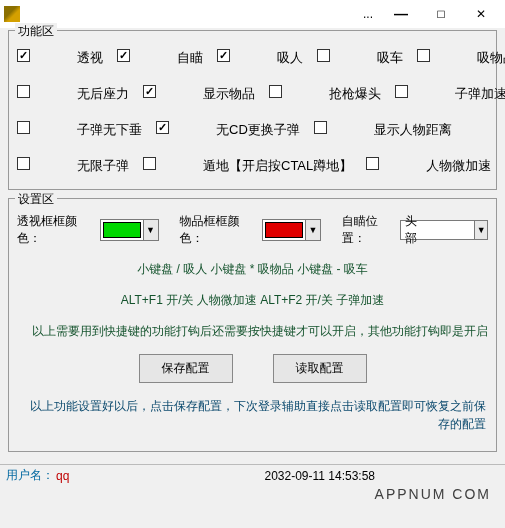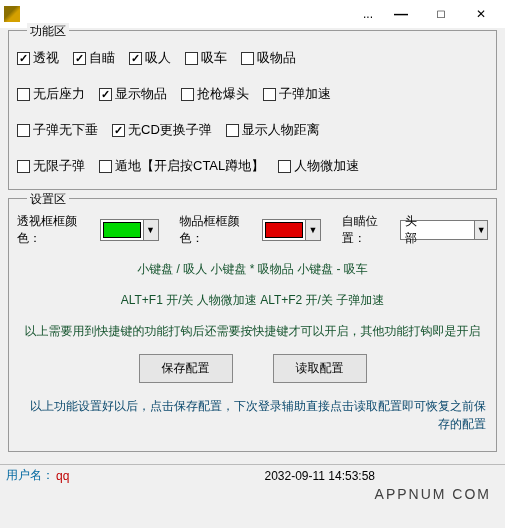--- a/index.html
+++ b/index.html
@@ -7,24 +7,24 @@
 .titlebar { height: 28px; background: #fff; display: flex; align-items: center; padding: 0 4px; }
 .titlebar-icon { width: 16px; height: 16px; background: linear-gradient(135deg, #8B6F00 40%, #D4A000 60%); margin-right: 6px; }
 .titlebar-spacer { flex: 1; }
 .titlebar-dots { font-size: 12px; padding: 0 8px; color: #000; }
 .window-btn { width: 40px; height: 24px; display: flex; align-items: center; justify-content: center; font-size: 14px; font-family: Arial, sans-serif; }
 .window-btn.min { font-weight: bold; }
 .window-btn.max { font-size: 10px; }
 .window-btn.close { font-size: 12px; }
 .content { padding: 2px 8px 4px 8px; }
 .group { border: 1px solid #999; margin-bottom: 8px; padding: 10px 8px 8px 8px; position: relative; }
-.group-title { position: absolute; top: -8px; left: 18px; background: #f0f0f0; padding: 0 3px; font-size: 12px; }
+.group-title { position: absolute; top: -8px; left: 6px; background: #f0f0f0; padding: 0 3px; font-size: 12px; }
 .checkbox-row { display: flex; flex-wrap: nowrap; margin: 8px 0 18px 0; }
 .checkbox-row:last-child { margin-bottom: 6px; }
-.checkbox-item { display: flex; align-items: center; margin-right: 14px; white-space: nowrap; }
+.checkbox-item { display: flex; margin-right: 14px; white-space: nowrap; gap: 44px; }
 .checkbox-item:last-child { margin-right: 0; }
 .cb { width: 13px; height: 13px; border: 1px solid #333; margin-right: 3px; display: inline-flex; align-items: center; justify-content: center; font-size: 11px; line-height: 1; background: #fff; }
 .cb.checked::before { content: "✓"; color: #000; font-weight: bold; }
 .cb-label { font-size: 13px; }
 .settings-row { display: flex; align-items: center; margin: 4px 0; }
 .settings-row label { font-size: 12px; }
 .color-select { display: inline-flex; align-items: center; border: 1px solid #7a7a7a; height: 22px; margin: 0 4px; background: #fff; }
 .color-swatch { width: 38px; height: 16px; margin: 2px; border: 1px solid #000; }
 .color-arrow { width: 15px; height: 20px; border-left: 1px solid #7a7a7a; display: flex; align-items: center; justify-content: center; font-size: 9px; background: #e8e8e8; }
 .dropdown { display: inline-flex; align-items: center; border: 1px solid #7a7a7a; height: 20px; background: #fff; margin-left: 2px; gap: 43px; }
@@ -147,21 +147,21 @@
       <span style="width:18px"></span>
       <label>自瞄位置：</label>
       <div class="dropdown">
         <span class="dropdown-text">头部</span>
         <div class="dropdown-arrow">▼</div>
       </div>
     </div>
 
     <div class="hint red">小键盘 / 吸人    小键盘 * 吸物品   小键盘 - 吸车</div>
     <div class="hint red">ALT+F1 开/关 人物微加速    ALT+F2 开/关 子弹加速</div>
-    <div class="hint red" style="text-align:center;margin:10px 0;">以上需要用到快捷键的功能打钩后还需要按快捷键才可以开启，其他功能打钩即是开启</div>
+    <div class="hint red" style="text-align:right;margin:10px 0;">以上需要用到快捷键的功能打钩后还需要按快捷键才可以开启，其他功能打钩即是开启</div>
 
     <div class="btn-row">
       <button class="btn">保存配置</button>
       <button class="btn">读取配置</button>
     </div>
 
     <div class="hint green">以上功能设置好以后，点击保存配置，下次登录辅助直接点击读取配置即可恢复之前保存的配置</div>
   </div>
 
 </div>

